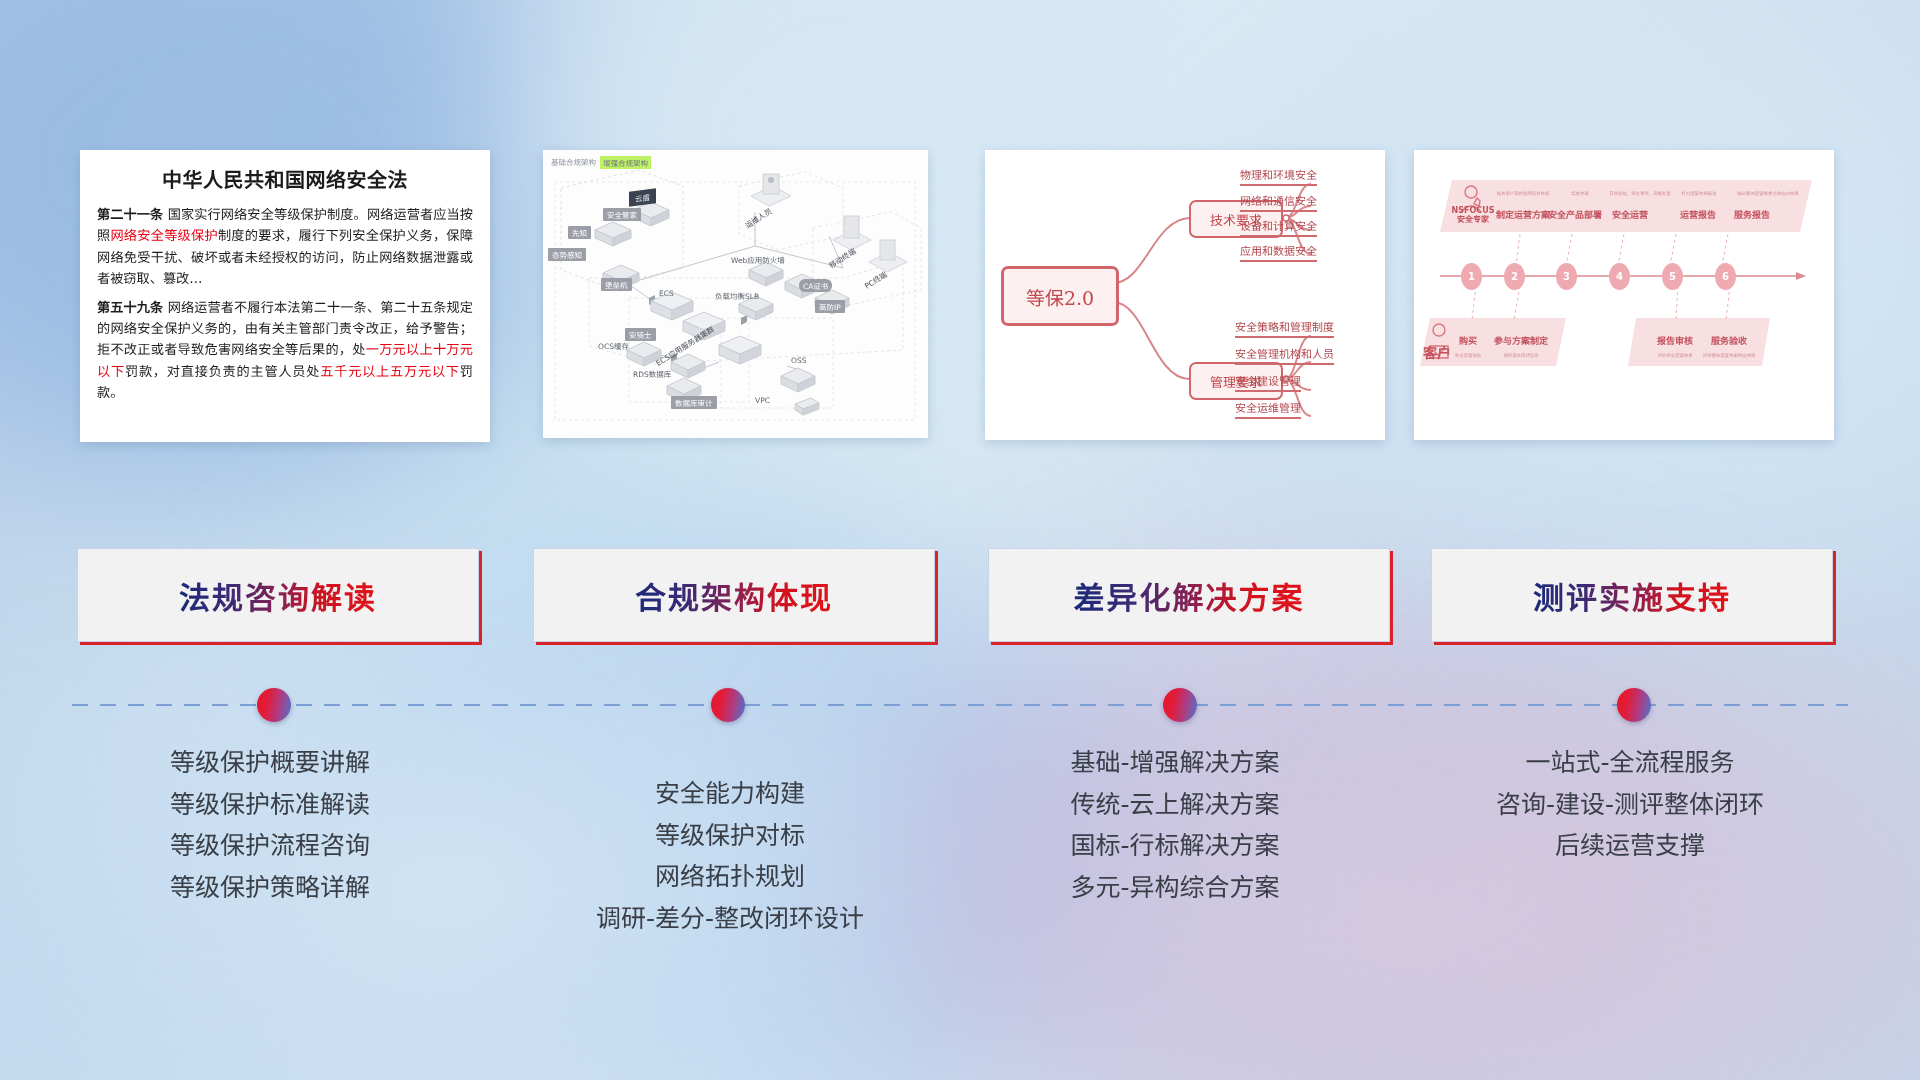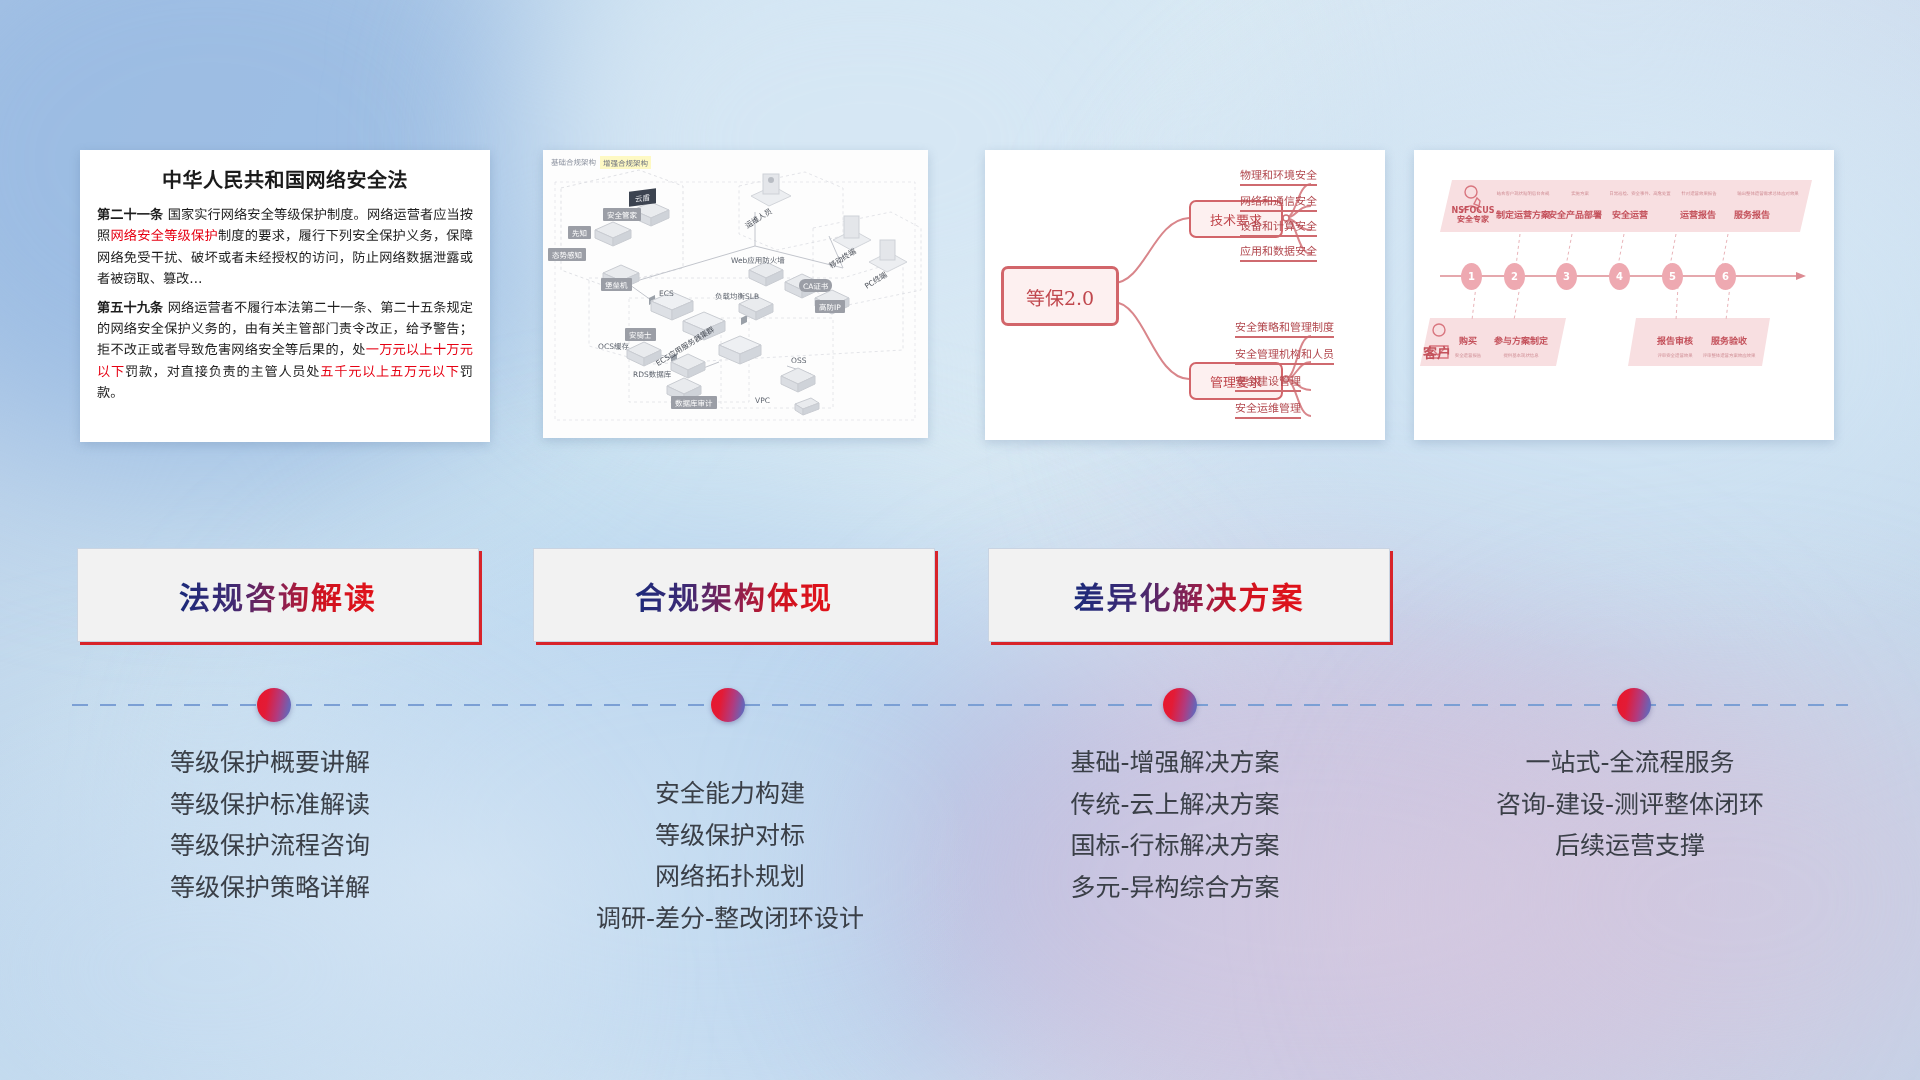--- a/index.html
+++ b/index.html
@@ -46,21 +46,21 @@
   .law-p + .law-p{margin-top:7px;}
   .law-p b{font-weight:bold;}
   .hl{color:#e60012;}
 
   
   .arch{position:relative;width:100%;height:100%;background:#fdfdfd;}
   .arch svg{position:absolute;left:0;top:0;}
   .arch-tab{position:absolute;top:6px;font-size:7.5px;color:#8d93a0;
      font-family:"DejaVu Sans",sans-serif;white-space:nowrap;}
   .arch-tab.a{left:8px;}
-  .arch-tab.b{left:57px;background:#fef9c3;padding:1px 3px;color:#6f7480;}
+  .arch-tab.b{left:57px;background:#bef264;padding:1px 3px;color:#6f7480;}
   .nd{position:absolute;font-size:7.5px;color:#4a4f58;white-space:nowrap;
       font-family:"DejaVu Sans",sans-serif;}
   .nd.chip{background:#9b9ea6;color:#fff;padding:1px 4px;border-radius:1px;}
   .nd.dark{background:#3c4350;color:#e9eaee;padding:2px 6px;transform:skewY(-7deg);}
   .nd.plain{color:#5c626c;}
   .nd.rot{transform:rotate(-32deg);}
 
   
   .mind{position:relative;width:100%;height:100%;background:#fff;}
   .mind .node{position:absolute;border:2px solid #d2656a;border-radius:7px;
@@ -407,20 +407,23 @@
   <div class="head-row">
     <div class="head-box h1">
       <span class="head-text">法规咨询解读</span>
     </div>
     <div class="head-box h3">
       <span class="head-text">差异化解决方案</span>
     </div>
     <div class="head-box h2">
       <span class="head-text">合规架构体现</span>
     </div>
+    <div class="head-box h4">
+      <span class="head-text">测评实施支持</span>
+    </div>
   </div>
 
   <div class="tl"></div>
   <div class="dot d1"></div>
   <div class="dot d2"></div>
   <div class="dot d3"></div>
   <div class="dot d4"></div>
 
   <div class="cols">
     <div class="col c1">

